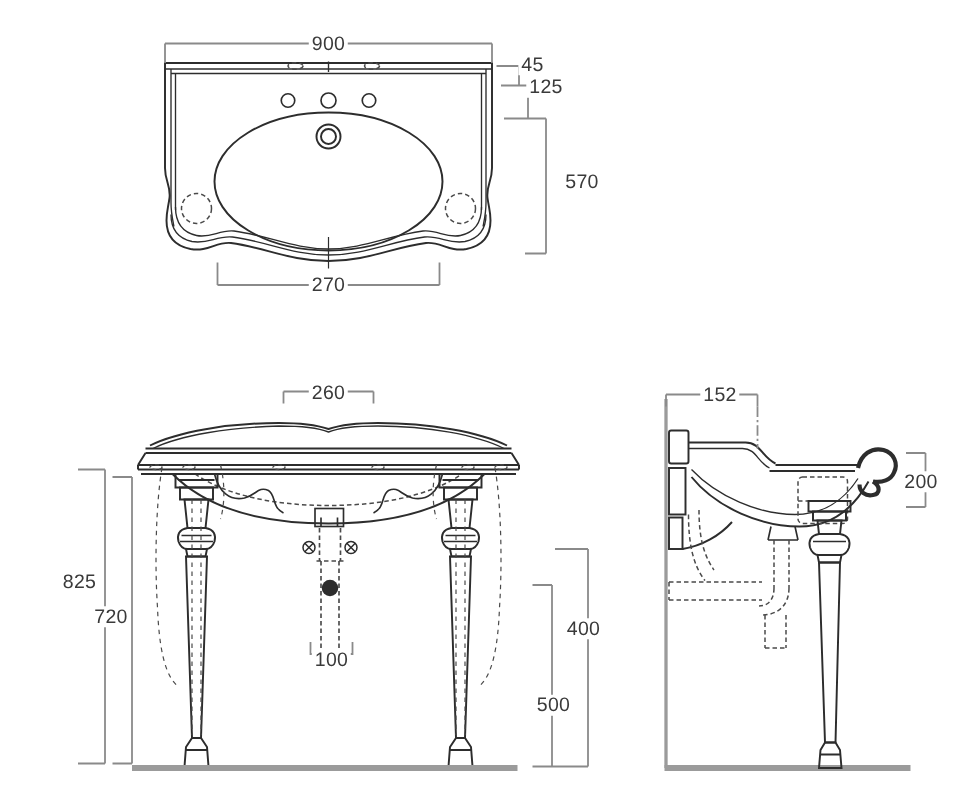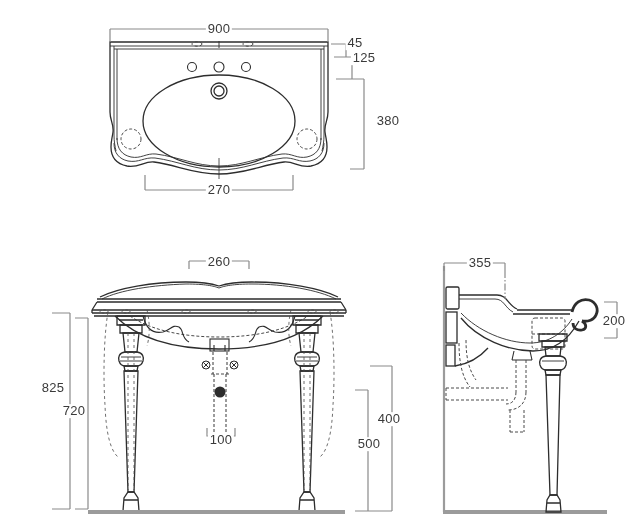--- a/index.html
+++ b/index.html
@@ -179,24 +179,24 @@
   <g fill="none" stroke="#8a8a8a" stroke-width="1.2">
     <path d="M444,263 L505,263 M444,263 L444,271 M505,263 L505,271"></path>
     <path stroke-dasharray="7,2,1.5,2" d="M505,271 L505,299"></path>
     <path d="M604,302 L617,302 M617,302 L617,338 M604,338 L617,338"></path>
   </g>
 </svg>
 
 <span class="dim" style="left:219px;top:29px">900</span>
 <span class="dim" style="left:355px;top:43px">45</span>
 <span class="dim" style="left:364px;top:58px">125</span>
-<span class="dim" style="left:388px;top:121px">380</span>
+<span class="dim" style="left:388px;top:121px">570</span>
 <span class="dim" style="left:219px;top:190px">270</span>
 <span class="dim" style="left:219px;top:262px">260</span>
 <span class="dim" style="left:53px;top:388px">825</span>
 <span class="dim" style="left:74px;top:411px">720</span>
 <span class="dim" style="left:221px;top:440px">100</span>
 <span class="dim" style="left:389px;top:419px">400</span>
-<span class="dim" style="left:369px;top:444px">500</span>
-<span class="dim" style="left:480px;top:263px">355</span>
+<span class="dim" style="left:369px;top:470px">500</span>
+<span class="dim" style="left:480px;top:263px">152</span>
 <span class="dim" style="left:614px;top:321px">200</span>
 
 </div>
 
 </body></html>

